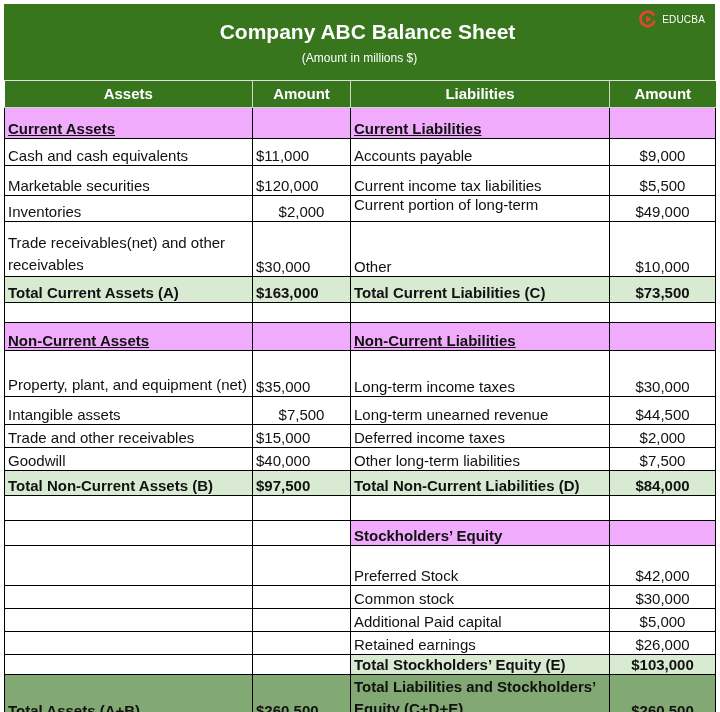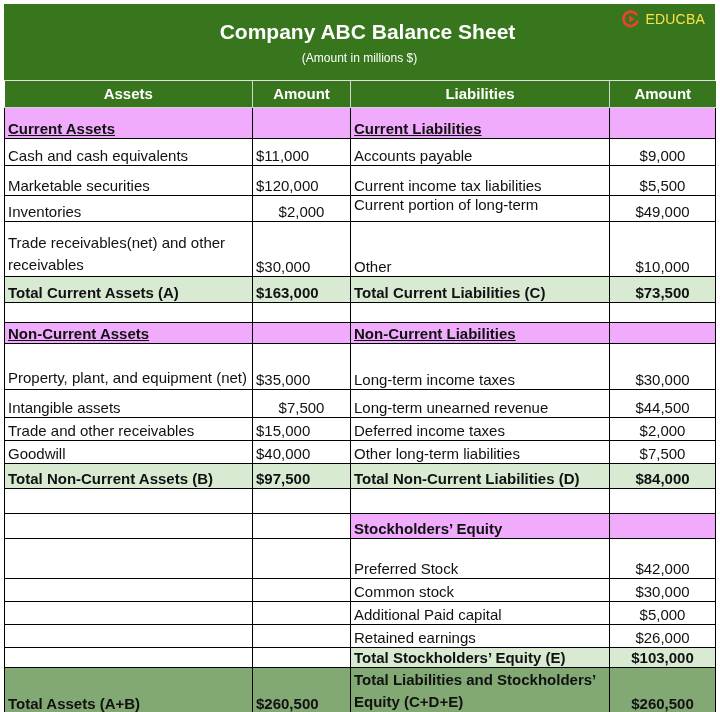--- a/index.html
+++ b/index.html
@@ -3,21 +3,21 @@
 <meta charset="utf-8">
 <style>
   html, body { margin:0; padding:0; background:#ffffff; }
   body { width:720px; height:712px; position:relative; overflow:hidden; font-family:"Liberation Sans", "DejaVu Sans", sans-serif; }
   .sheet { position:absolute; left:4px; top:4px; width:711px; }
   .title-block { background:#38761d; height:76px; position:relative; color:#fff; text-align:center; border-bottom:1px solid #e0e0e0; }
   .title { position:absolute; left:16px; right:0; top:16px; font-size:21px; font-weight:bold; }
   .subtitle { position:absolute; left:0; right:0; top:47px; font-size:12px; font-weight:normal; }
   .logo { position:absolute; right:10px; top:6px; display:flex; align-items:center; gap:5px; }
   .logo-mark { width:18px; height:18px; }
-  .logo-text { font-size:14px; color:#fde047; letter-spacing:0.2px; }
+  .logo-text { font-size:10px; color:#ffffff; letter-spacing:0.2px; }
   table { border-collapse:collapse; width:711px; table-layout:fixed; font-size:15px; color:#111; }
   td { border:1px solid #000; padding:0 3px; vertical-align:bottom; line-height:18px; }
   col.c1 { width:248px; } col.c2 { width:98px; } col.c3 { width:259px; } col.c4 { width:106px; }
   tr.hdr td { background:#38761d; color:#fff; font-weight:bold; text-align:center; font-size:15px; height:26px; vertical-align:middle; border-color:#cfd8c8; border-top:none; }
   tr.hdr td:first-child { border-left:none; }
   tr.hdr td:last-child { border-right:none; }
   .section { background:#f0abfc; font-weight:bold; }
   .section .ul { text-decoration:underline; }
   .total td.g { background:#d9ead3; font-weight:bold; }
   .grand td { background:#82a874; font-weight:bold; }
@@ -97,21 +97,21 @@
       <td class="g amt-c">$73,500</td>
     </tr>
 
     <tr style="height:20px">
       <td></td>
           <td></td>
           <td></td>
           <td></td>
     </tr>
 
-    <tr style="height:21px">
+    <tr style="height:28px">
       <td class="section"><span class="ul">Non-Current Assets</span></td>
       <td class="section"></td>
       <td class="section"><span class="ul">Non-Current Liabilities</span></td>
       <td class="section"></td>
     </tr>
 
     <tr style="height:46px">
       <td style="line-height:22px">Property, plant, and equipment (net)</td>
       <td class="amt">$35,000</td>
       <td>Long-term income taxes</td>

